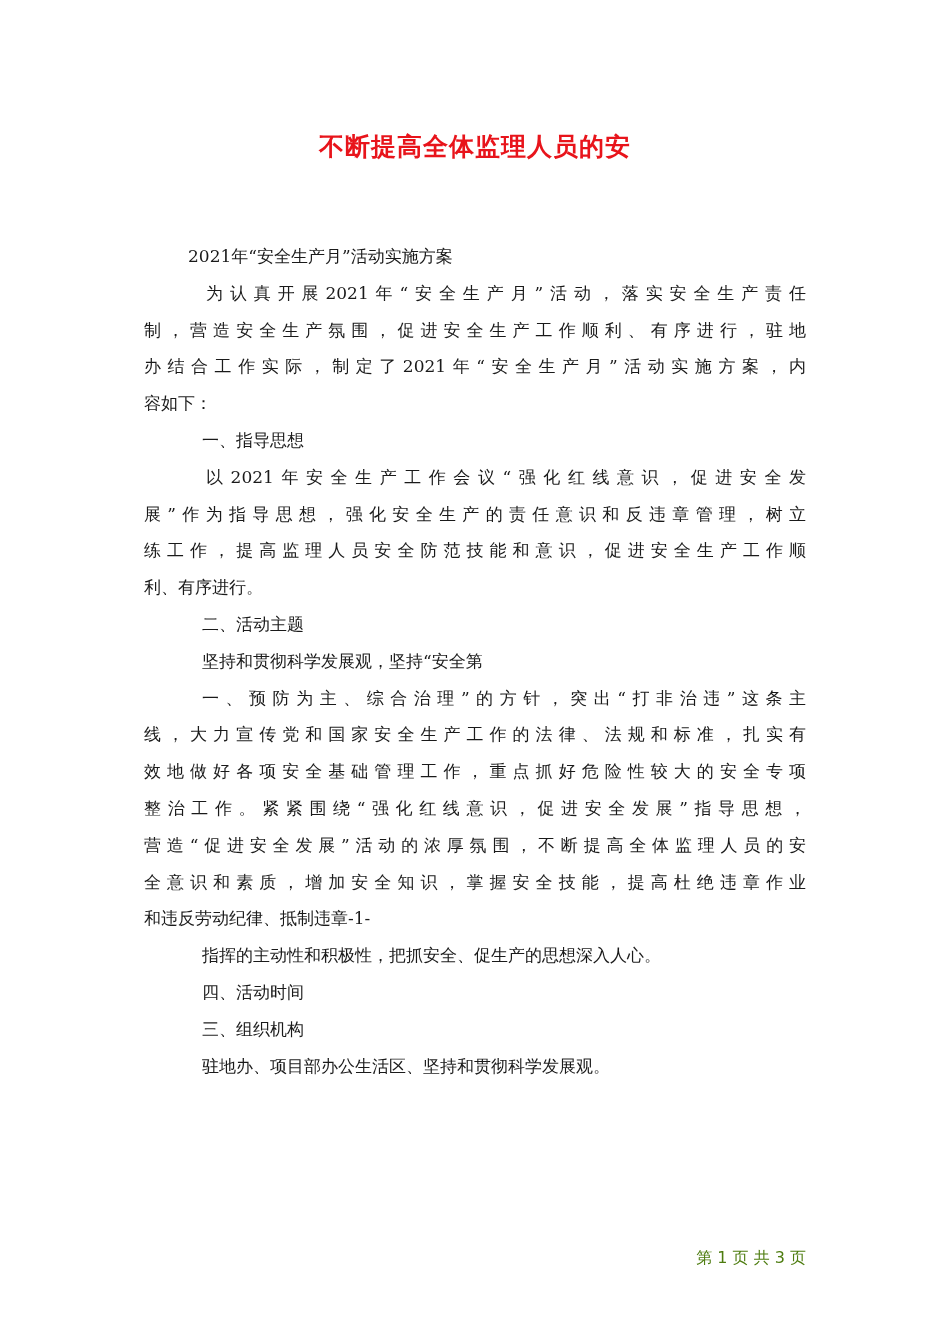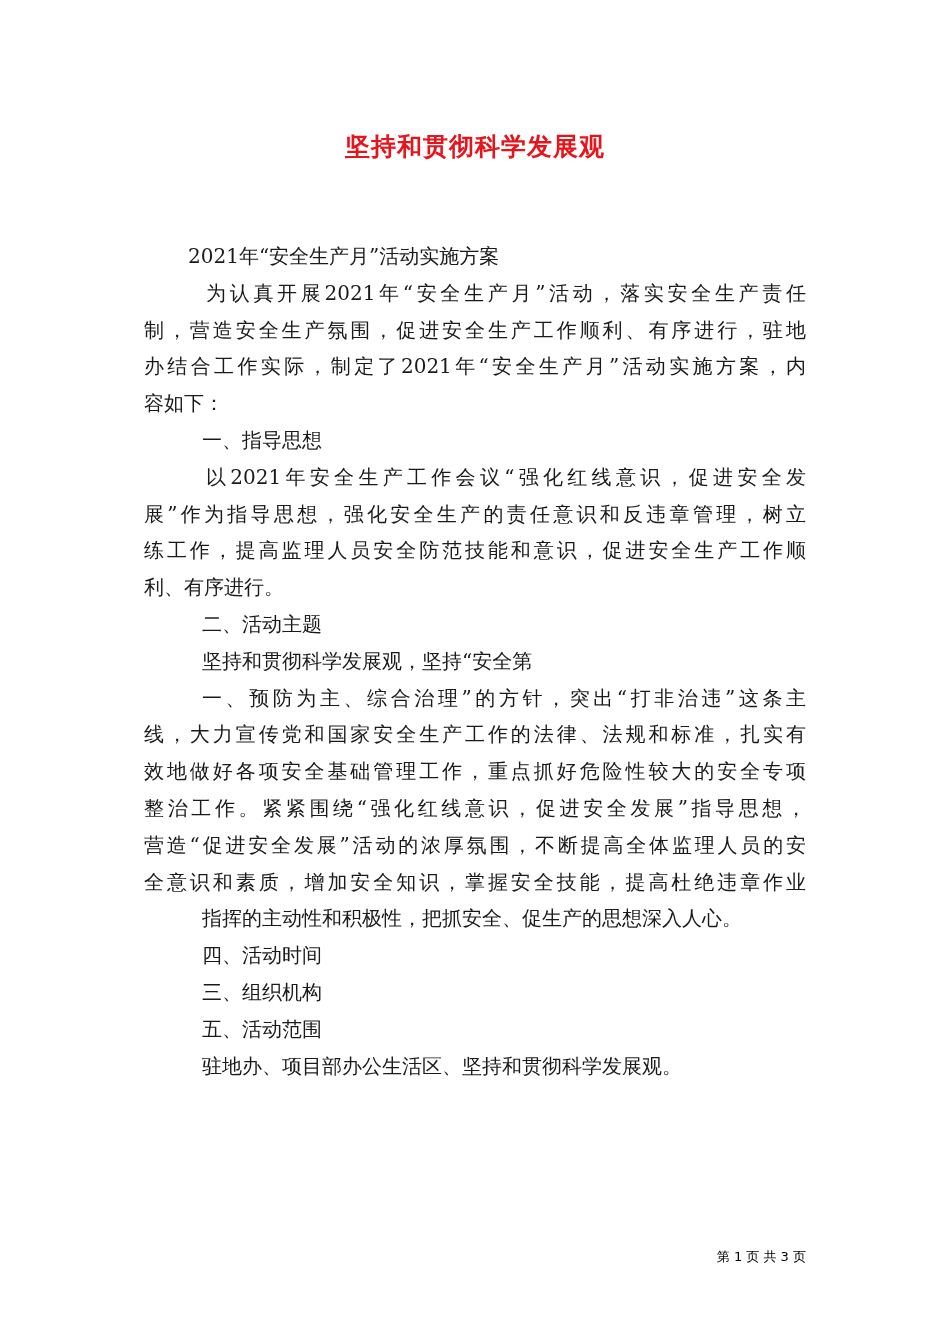--- a/index.html
+++ b/index.html
@@ -29,70 +29,70 @@
       font-weight: bold;
       font-size: 25px;
       color: #e8141b;
       letter-spacing: 1px;
     }
     .body-text {
       position: absolute;
       left: 144px;
       top: 238px;
       width: 662px;
-      font-size: 20px;
+      font-size: 17px;
       line-height: 36.8px;
     }
     .line {
       white-space: nowrap;
       height: 36.8px;
       text-align: justify;
       text-align-last: justify;
     }
     .line.last {
       text-align-last: left;
     }
     .indent { padding-left: 44px; }
     .indent3 { padding-left: 62px; }
     .indent-left { padding-left: 58px; }
     .footer {
       position: absolute;
       right: 144px;
       top: 1248px;
       font-family: "DejaVu Sans", "Liberation Sans", sans-serif;
-      font-size: 13px;
-      color: #000000;
+      font-size: 16px;
+      color: #4d7c0f;
     }
   </style>
 </head>
 <body>
 
 <div class="page">
-  <div class="doc-title">坚持和贯彻科学发展观</div>
+  <div class="doc-title">不断提高全体监理人员的安</div>
 
   <div class="body-text" id="body-text">
       <div class="line indent last">2021年“安全生产月”活动实施方案</div>
       <div class="line indent3">为认真开展2021年“安全生产月”活动，落实安全生产责任</div>
       <div class="line">制，营造安全生产氛围，促进安全生产工作顺利、有序进行，驻地</div>
       <div class="line">办结合工作实际，制定了2021年“安全生产月”活动实施方案，内</div>
       <div class="line last">容如下：</div>
       <div class="line indent-left last">一、指导思想</div>
       <div class="line indent3">以2021年安全生产工作会议“强化红线意识，促进安全发</div>
       <div class="line">展”作为指导思想，强化安全生产的责任意识和反违章管理，树立</div>
       <div class="line">练工作，提高监理人员安全防范技能和意识，促进安全生产工作顺</div>
       <div class="line last">利、有序进行。</div>
       <div class="line indent-left last">二、活动主题</div>
       <div class="line indent-left last">坚持和贯彻科学发展观，坚持“安全第</div>
       <div class="line indent-left">一、预防为主、综合治理”的方针，突出“打非治违”这条主</div>
       <div class="line">线，大力宣传党和国家安全生产工作的法律、法规和标准，扎实有</div>
       <div class="line">效地做好各项安全基础管理工作，重点抓好危险性较大的安全专项</div>
       <div class="line">整治工作。紧紧围绕“强化红线意识，促进安全发展”指导思想，</div>
       <div class="line">营造“促进安全发展”活动的浓厚氛围，不断提高全体监理人员的安</div>
       <div class="line">全意识和素质，增加安全知识，掌握安全技能，提高杜绝违章作业</div>
+      <div class="line last">和违反劳动纪律、抵制违章-1-</div>
       <div class="line indent-left last">指挥的主动性和积极性，把抓安全、促生产的思想深入人心。</div>
       <div class="line indent-left last">四、活动时间</div>
       <div class="line indent-left last">三、组织机构</div>
-      <div class="line indent-left last">五、活动范围</div>
       <div class="line indent-left last">驻地办、项目部办公生活区、坚持和贯彻科学发展观。</div>
     </div>
 
   <div class="footer">第 1 页 共 3 页</div>
 </div>
 
 </body></html>

